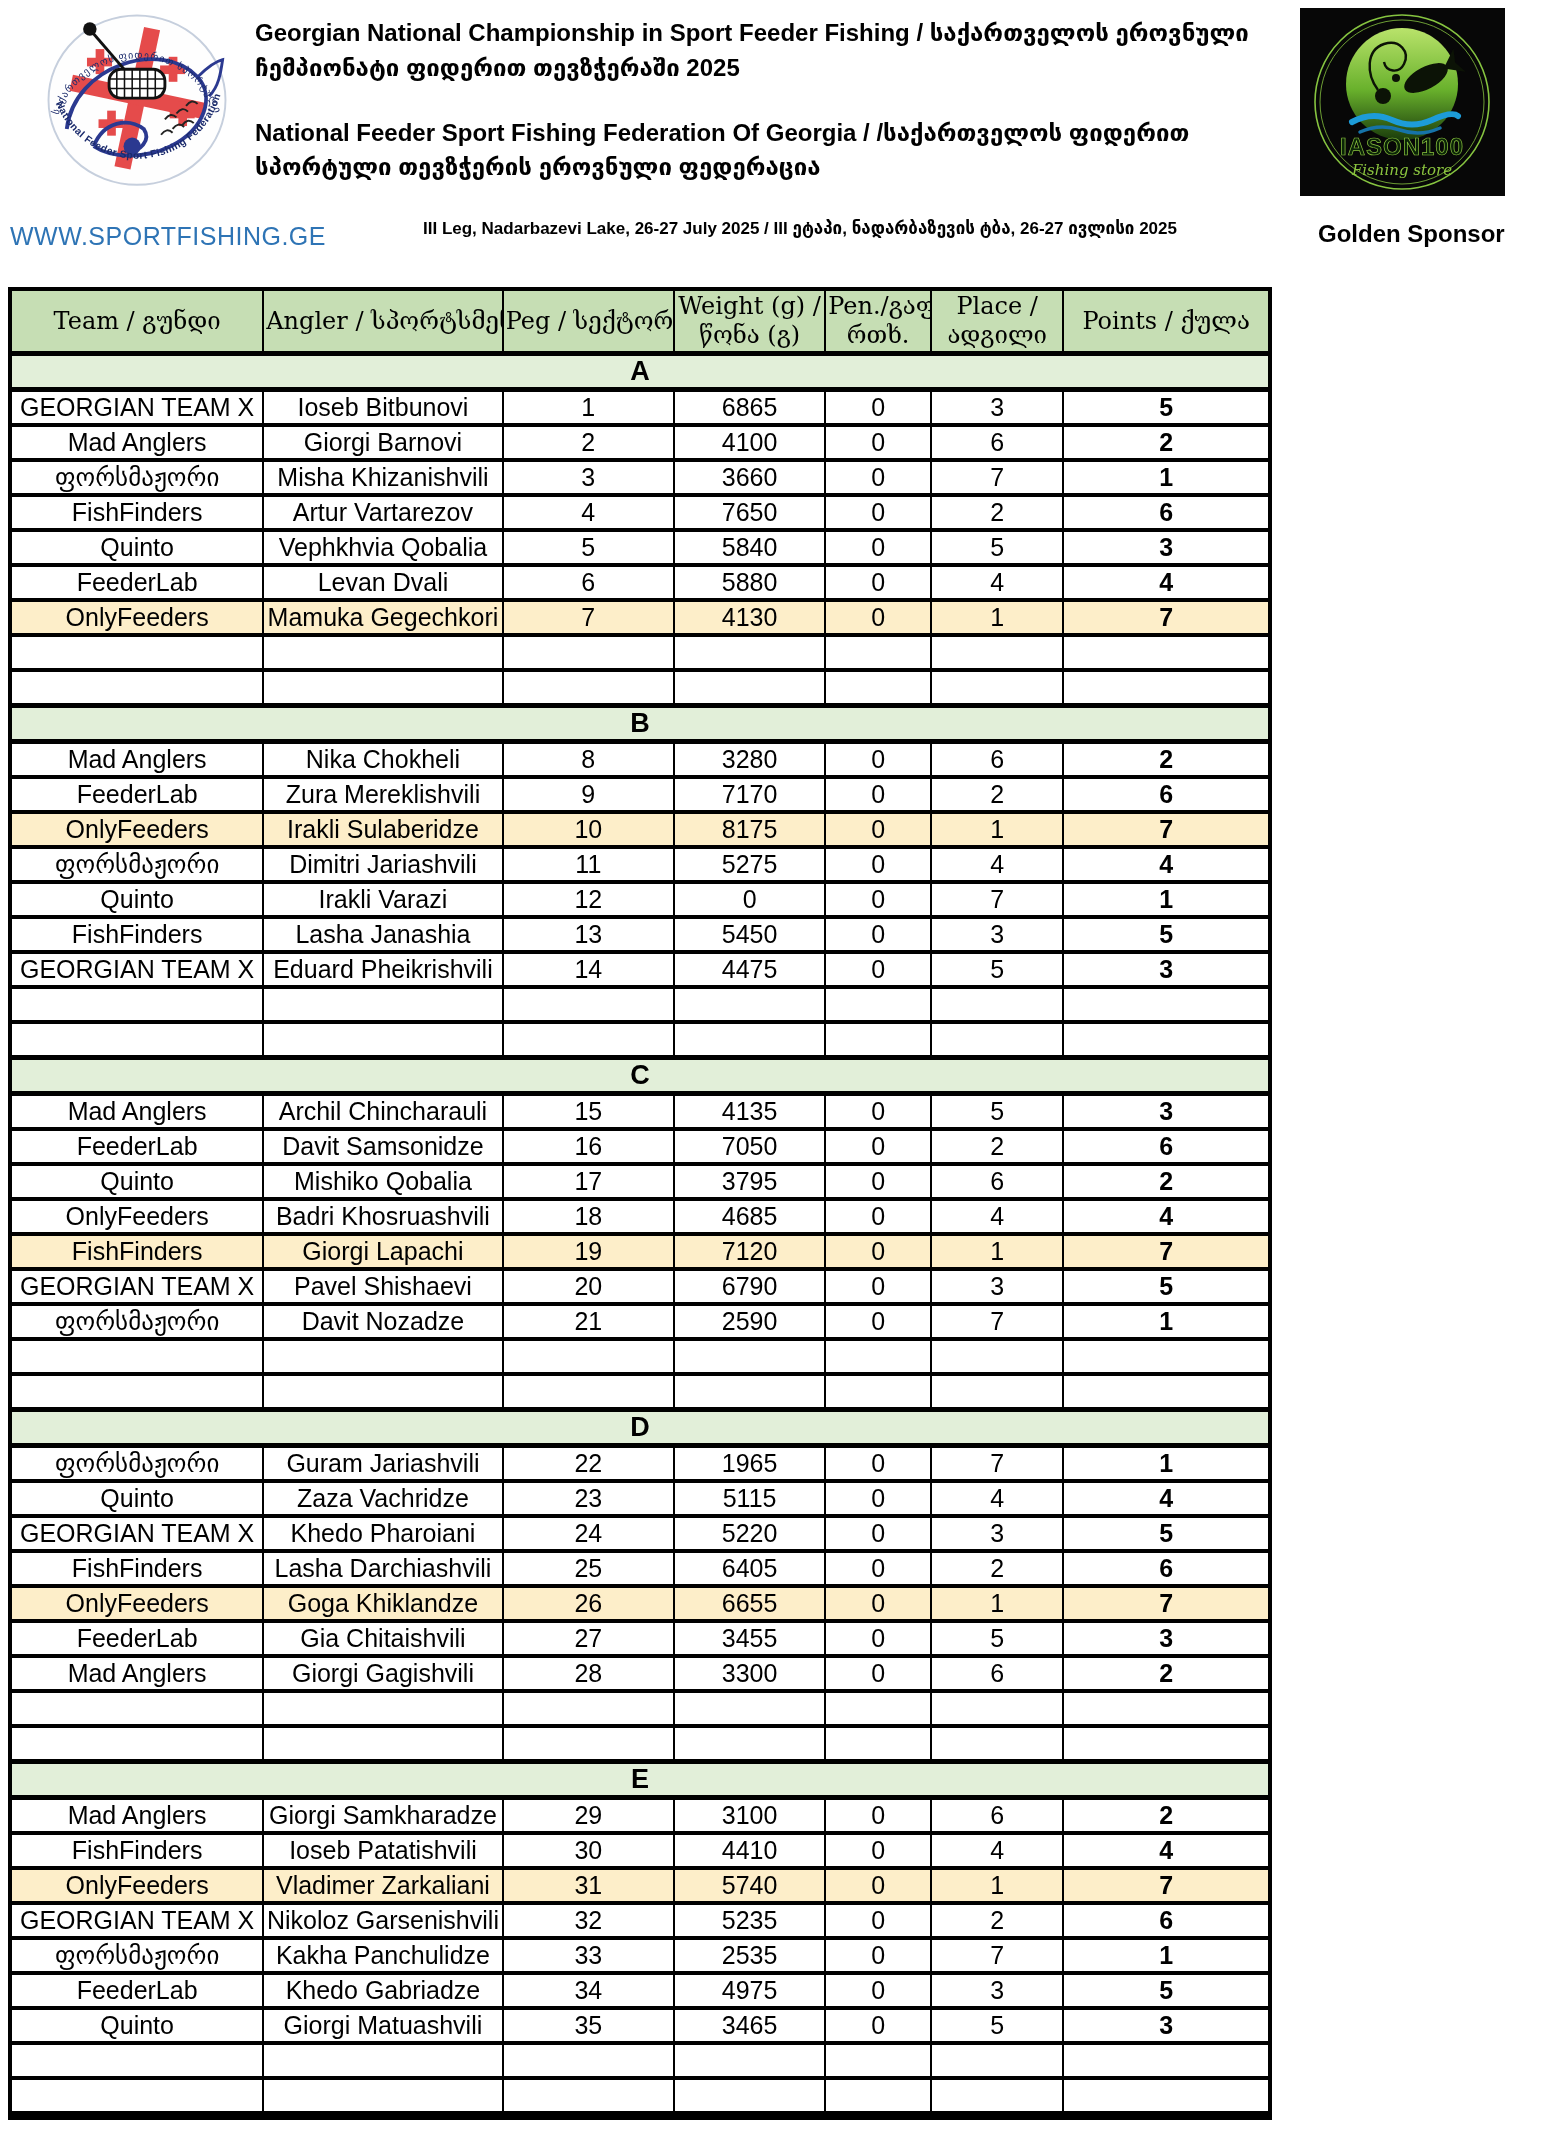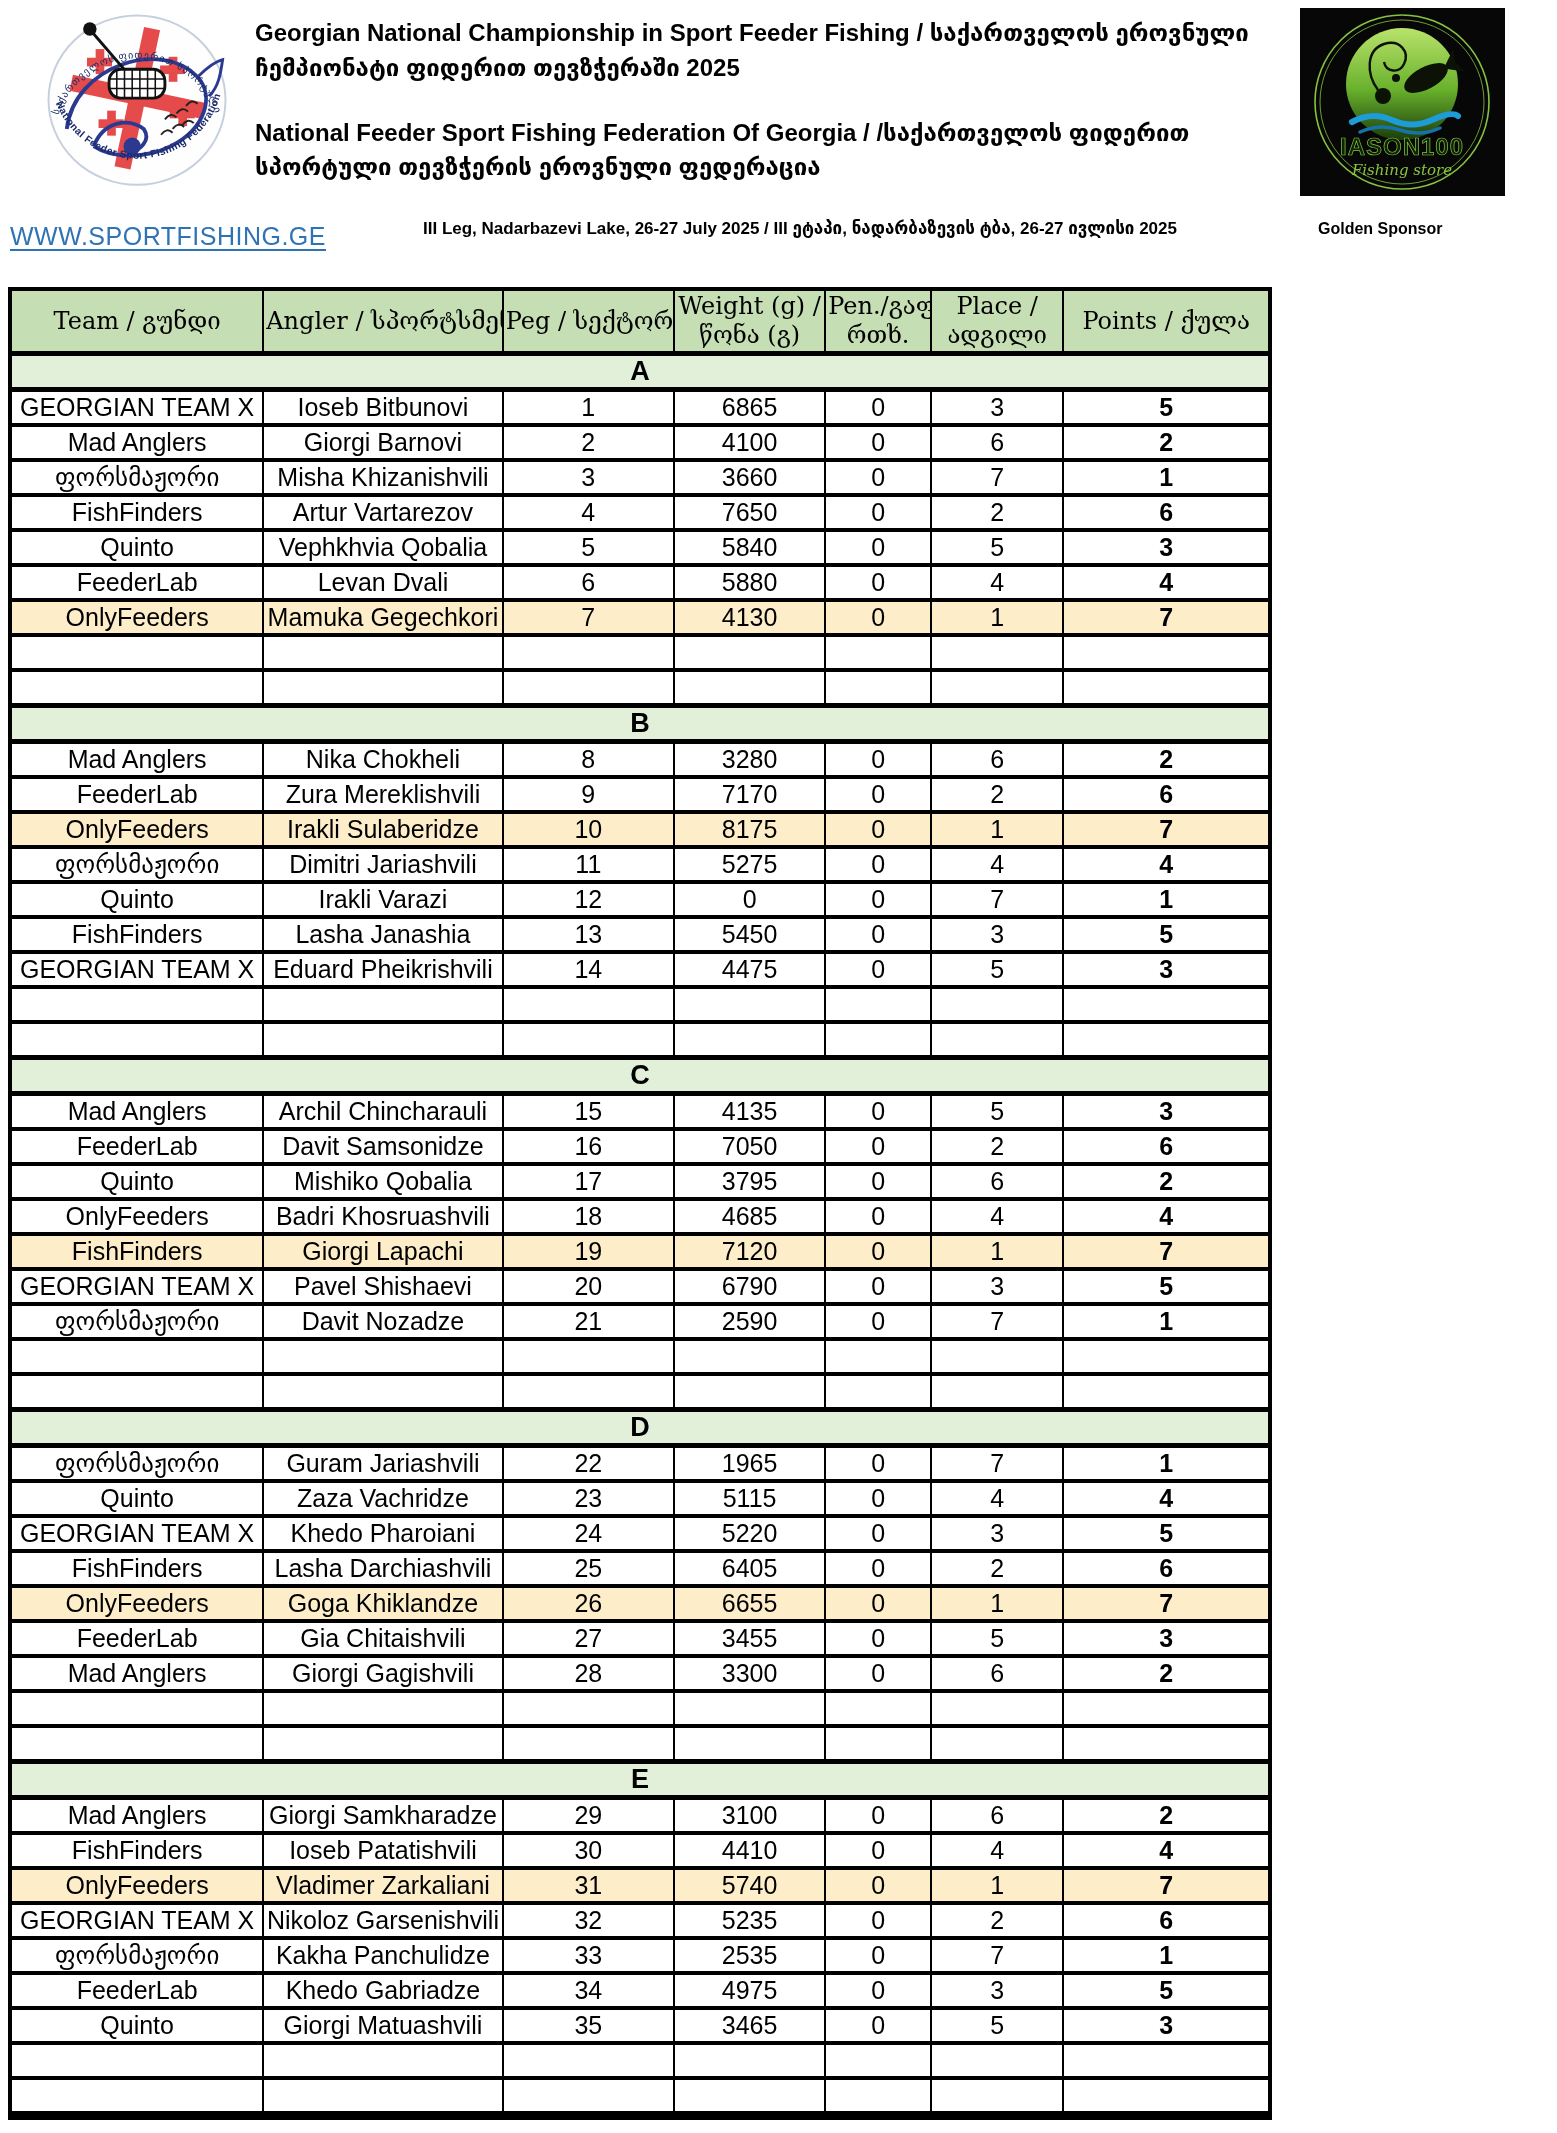--- a/index.html
+++ b/index.html
@@ -6,33 +6,33 @@
   body{
     width:1557px;height:2133px;position:relative;
     font-family:"Liberation Sans","DejaVu Sans",sans-serif;color:#000;
     overflow:hidden;
   }
   
   .page-header{position:absolute;top:0;left:0;width:1557px;height:288px;}
   .fed-logo{position:absolute;left:36px;top:4px;width:202px;height:196px;}
   .site-link{
     position:absolute;left:10px;top:222px;font-size:25px;letter-spacing:.5px;
-    color:var(--link-blue,#2e74b5);text-decoration:underline;text-underline-offset:4px;
+    color:var(--link-blue,#2e74b5);text-underline-offset:4px;
     font-weight:400;cursor:pointer;
   }
   .title-block{position:absolute;left:255px;top:16px;width:1030px;}
   .title-line{font-size:24px;font-weight:bold;line-height:1.45;}
   .title-line.second{margin-top:30px;}
   .leg-block{
     position:absolute;left:300px;top:218px;width:1000px;text-align:center;
     font-size:17px;font-weight:bold;line-height:1.35;
   }
   .sponsor-logo{position:absolute;left:1300px;top:8px;width:205px;height:188px;}
   .golden-sponsor{
-    position:absolute;left:1318px;top:220px;font-size:16px;font-weight:bold;white-space:nowrap;
+    position:absolute;left:1318px;top:220px;font-size:24px;font-weight:bold;white-space:nowrap;
   }
   
   .table-wrap{position:absolute;top:287px;left:8px;width:1264px;}
   table{
     border-collapse:collapse;table-layout:fixed;width:100%;
     border:4px solid #000;border-bottom:9px solid #000;
   }
   col.c-team{width:20.1%;} col.c-angler{width:19.0%;} col.c-peg{width:13.6%;}
   col.c-weight{width:12.0%;} col.c-pen{width:8.4%;} col.c-place{width:10.5%;}
   col.c-points{width:16.4%;}

